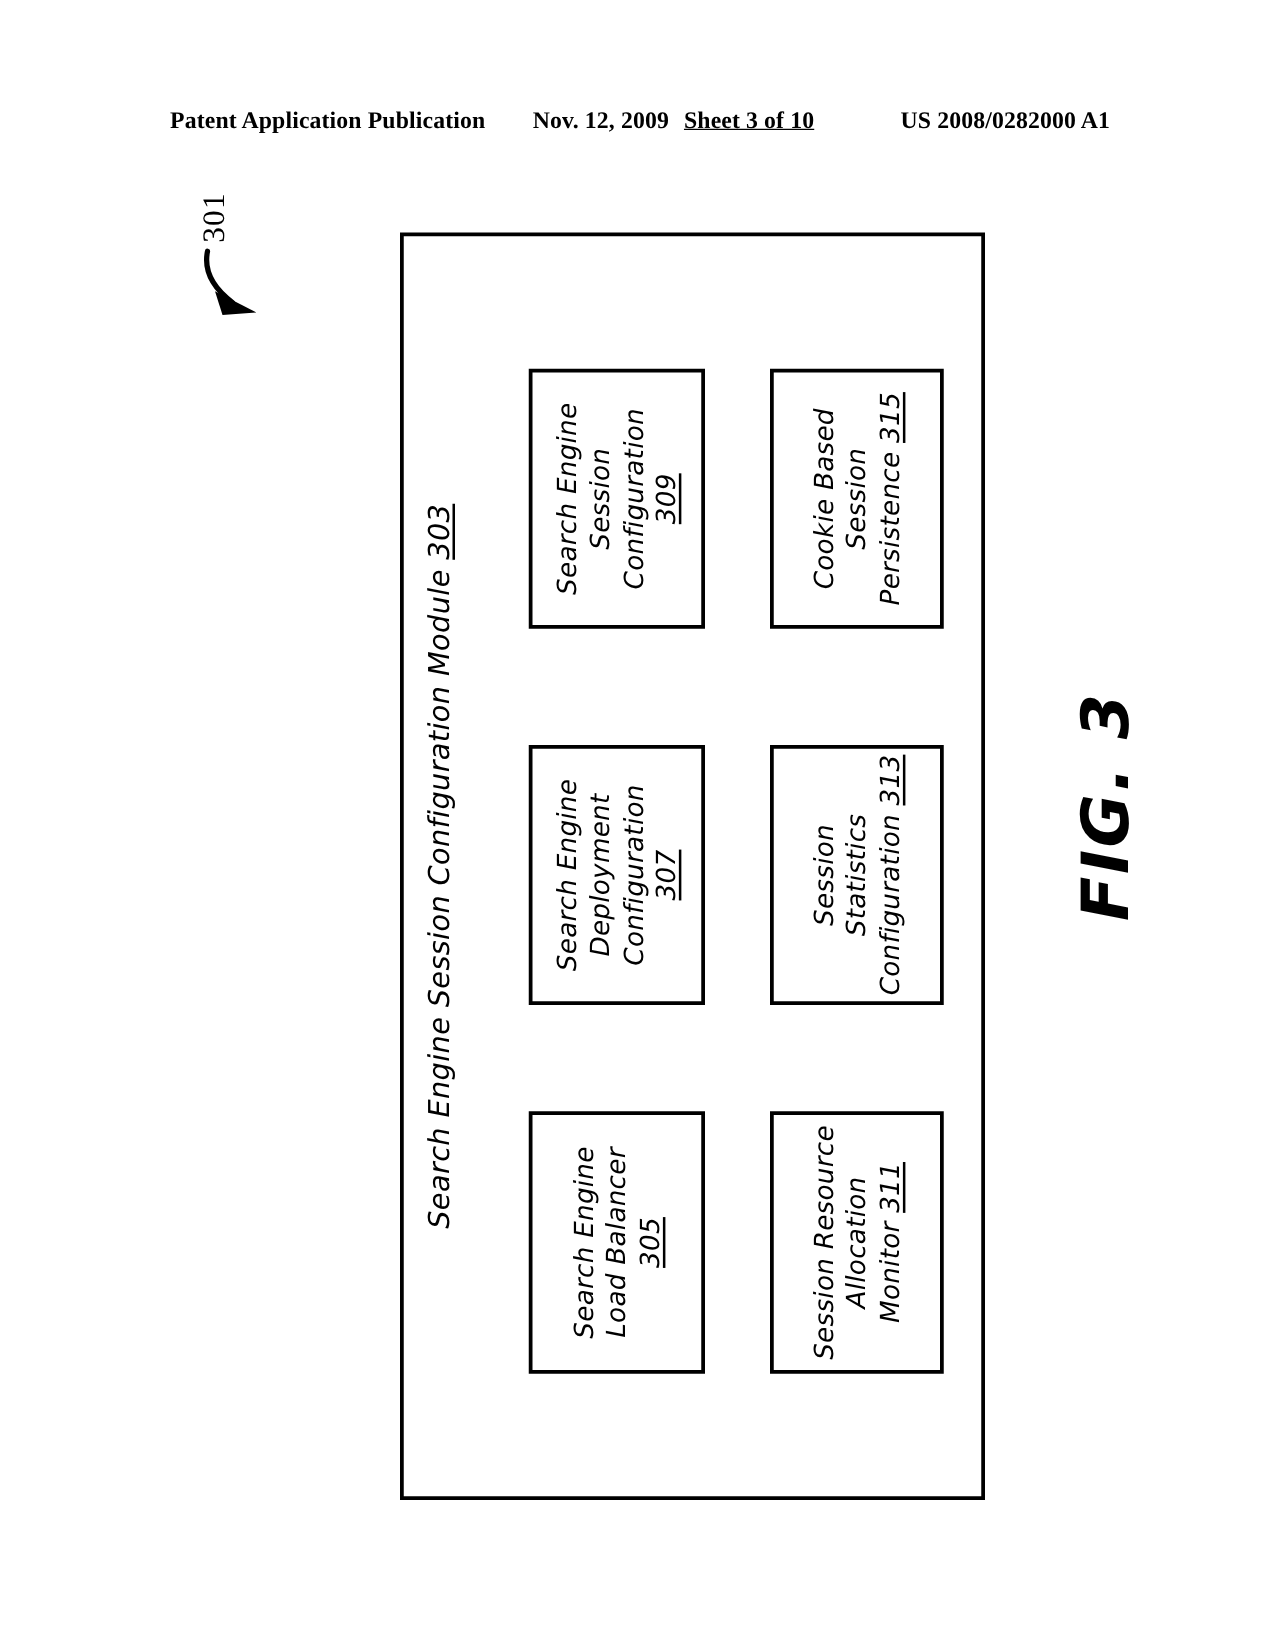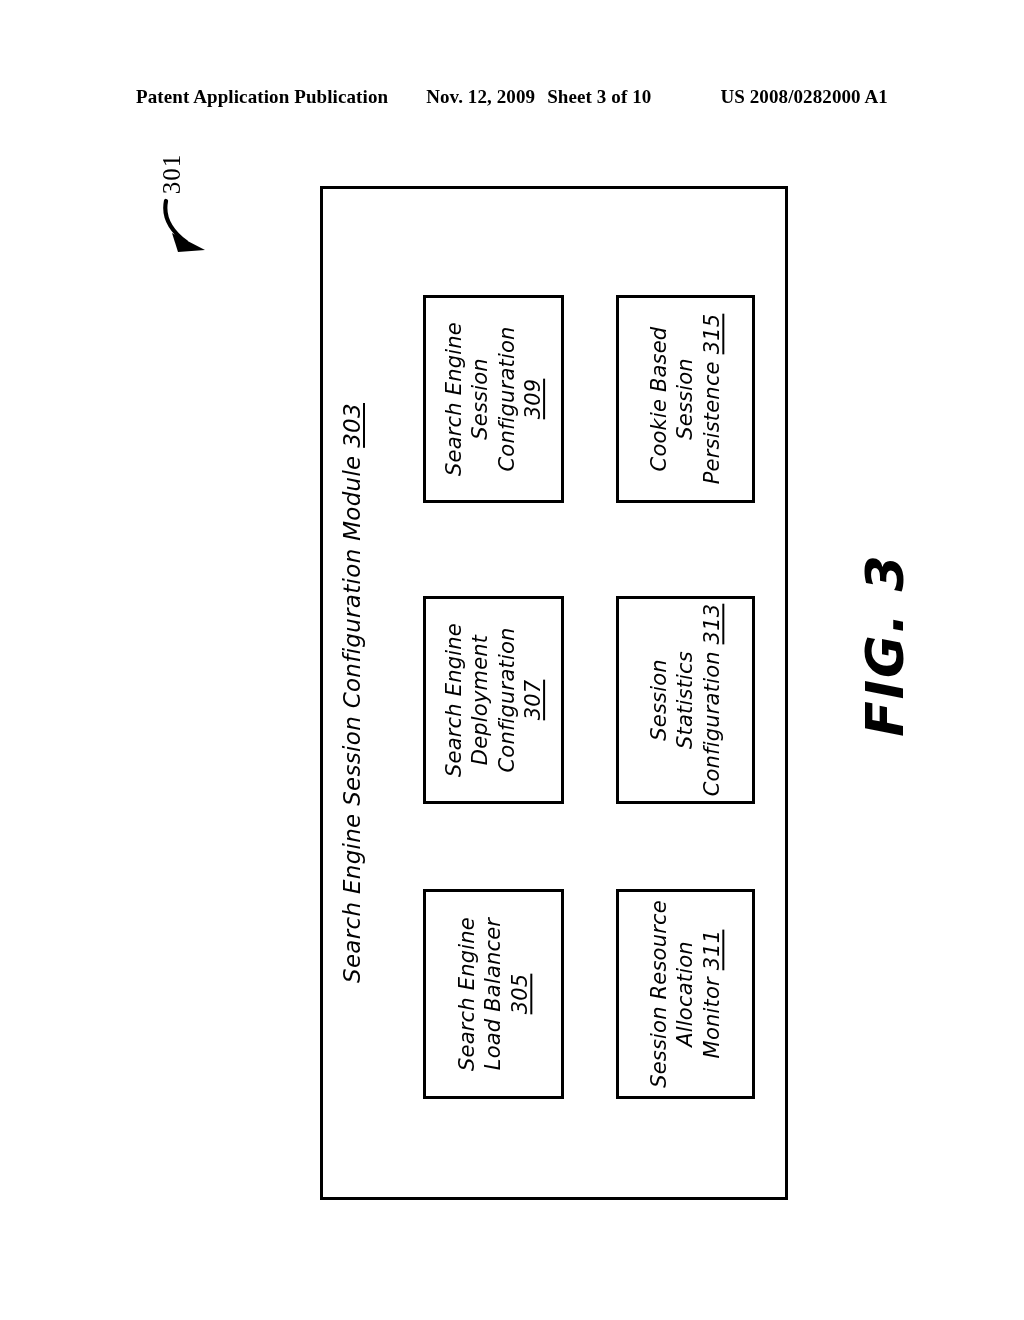--- a/index.html
+++ b/index.html
@@ -28,21 +28,21 @@
     align-items: baseline;
     justify-content: center;
     font-family: "Liberation Serif", serif;
     font-weight: bold;
     font-size: 19px;
     letter-spacing: 0.1px;
     white-space: nowrap;
   }
   #page-header .hdr-pub { margin-right: 38px; }
   #page-header .hdr-date { margin-right: 12px; }
-  #page-header .hdr-sheet { margin-right: 69px; }
+  #page-header .hdr-sheet { margin-right: 69px; text-decoration: underline; }
   #page-header .hdr-num { }
 
   
   #ref-301-group {
     position: absolute;
     left: 140px;
     top: 150px;
     width: 130px;
     height: 130px;
   }

